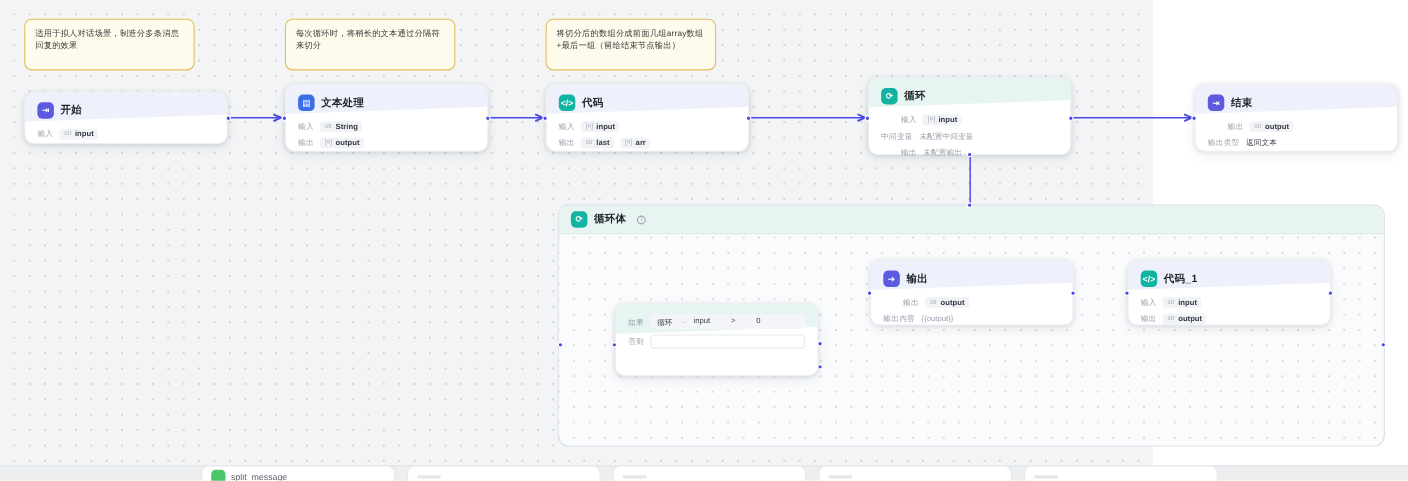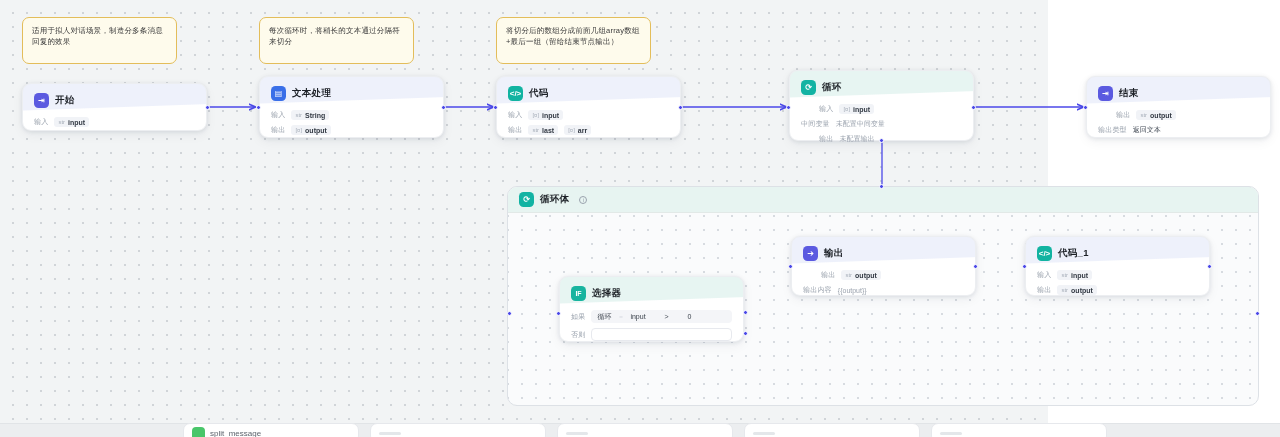--- a/index.html
+++ b/index.html
@@ -290,24 +290,20 @@
       </span>
     </div>
     <div class="row">
       <span class="lbl">输出类型</span>
       <span class="plain dark">返回文本</span>
     </div>
   </div>
   <div class="port" style="left:1083px; top:105px;"></div>
 
   <div class="node teal" style="left:559px; top:276px; width:185px; height:66px;">
-    <div class="node-head">
-      <span class="node-icon ic-if" style="font-size:7px;">IF</span>
-      <span class="node-title">选择器</span>
-    </div>
     <div class="row">
       <span class="lbl">如果</span>
       <span class="field">
         <span class="seg">循环</span>
         <span class="sep">－</span>
         <span class="seg">input</span>
         <span class="op">&gt;</span>
         <span class="seg">0</span>
       </span>
     </div>

